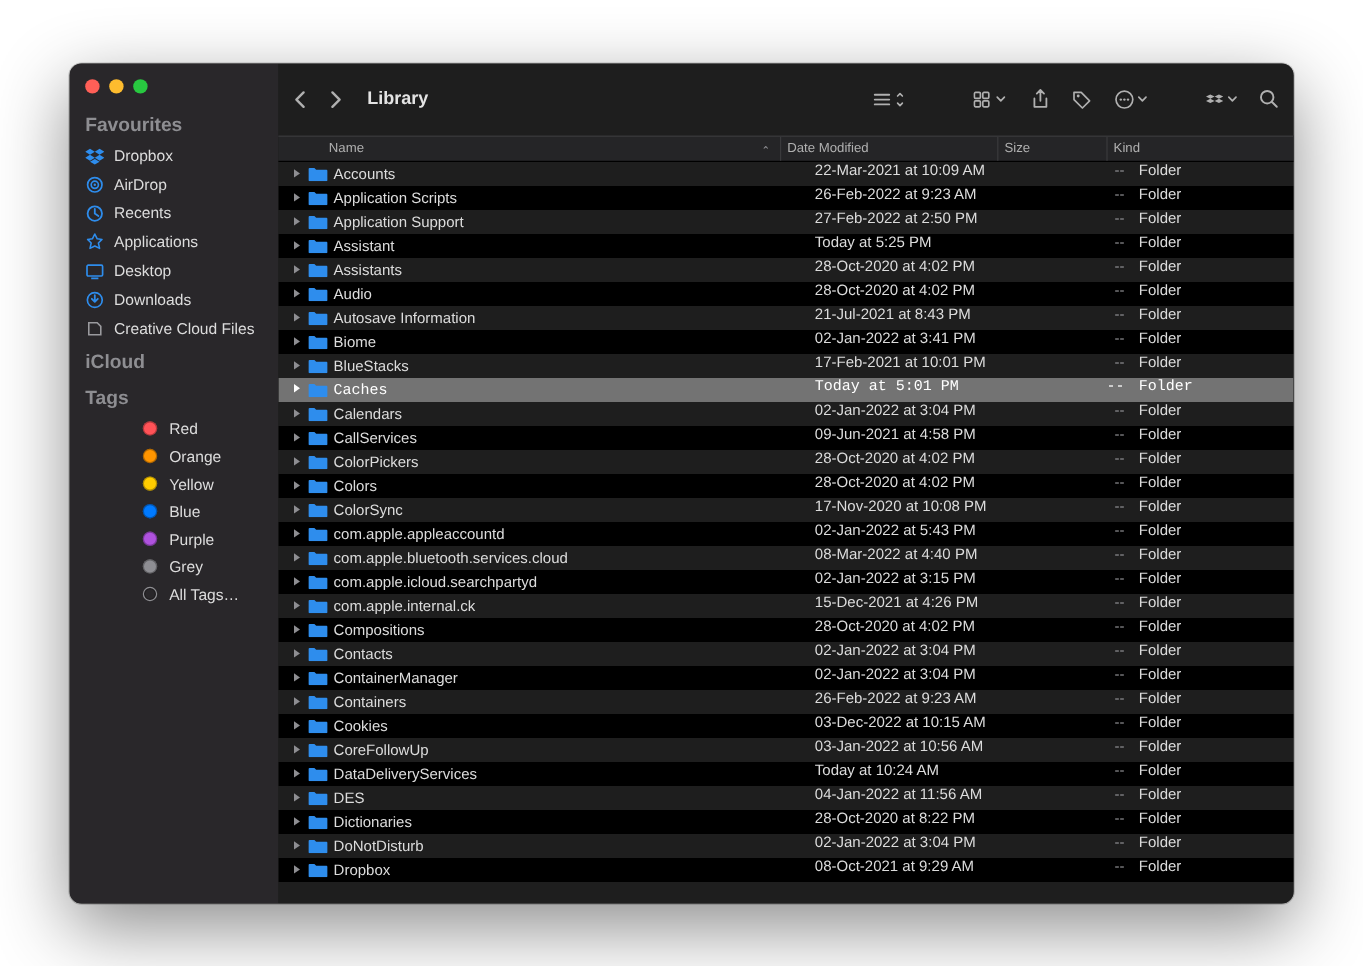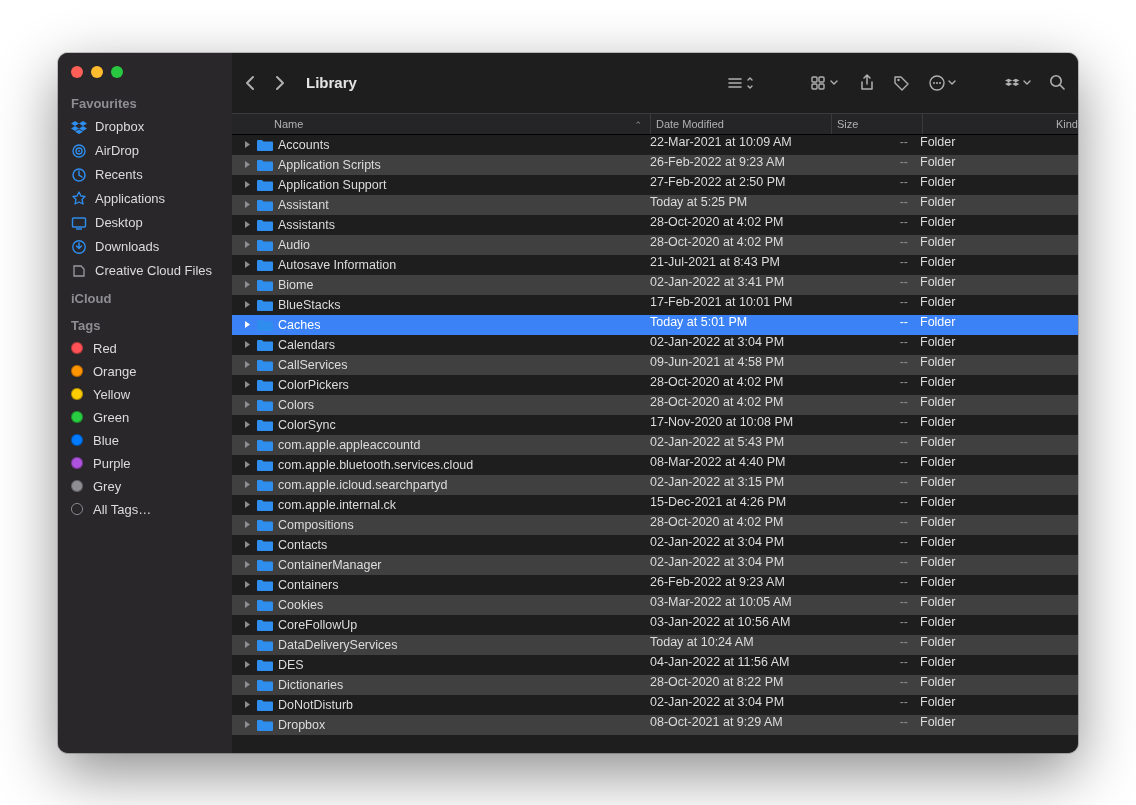--- a/index.html
+++ b/index.html
@@ -35,41 +35,41 @@
   display: flex;
   gap: 8px;
   padding: 0 13px 10px;
 }
 .tl { width: 12px; height: 12px; border-radius: 50%; }
 .tl.red { background: #ff5f57; }
 .tl.yellow { background: #febc2e; }
 .tl.green { background: #28c840; }
 .section-header {
   color: #8e8e92;
-  font-size: 13px;
+  font-size: 16px;
   font-weight: 600;
   padding: 8px 13px 4px;
 }
 .sidebar-item {
   display: flex;
   align-items: center;
   gap: 8px;
   padding: 4px 13px;
   color: #dcdcdc;
   cursor: default;
 }
 .sidebar-item .side-icon {
   width: 16px;
   height: 16px;
   display: flex;
   align-items: center;
   justify-content: center;
   color: #2e8ded;
 }
-.tag-item { display: flex; align-items: center; gap: 10px; padding: 4px 13px; color: #dcdcdc; cursor:default; }
+.tag-item { display: flex; align-items: center; gap: 10px; padding: 4px 13px; color: #dcdcdc; cursor:default;margin-left:48px; }
 .tag-dot { width: 12px; height: 12px; border-radius: 50%; box-shadow: inset 0 0 0 1px rgba(0,0,0,0.3); }
 .tag-dot.hollow { background: transparent; border: 1.5px solid #8e8e92; width: 12px; height:12px; }
 .content {
   flex: 1;
   background: #1e1e1e;
   display: flex;
   flex-direction: column;
   min-width: 0;
 }
 .toolbar {
@@ -91,33 +91,33 @@
   border-top: 1px solid #3a3a3c;
   border-bottom: 1px solid #000;
   font-size: 11px;
   color: #b0b0b0;
   height: 22px;
   align-items: center;
 }
 .ch-name { width: 418px; padding-left: 42px; display:flex; align-items:flex-end; justify-content:space-between; padding-right:8px;gap:28px;}
 .ch-date { width: 180px; padding-left: 5px;}
 .ch-size { width: 90px; text-align: left; padding-left:5px;}
-.ch-kind { flex: 1; padding-left: 5px; text-align: right;}
+.ch-kind { flex: 1; padding-left: 5px;}
 .file-list { flex:1; overflow: hidden; }
 .row {
   display: flex;
   height: 20px;
   font-size: 12.5px;
   color: #dcdcdc;
 }
-.row.alt { background: #404040; }
-.row.selected { background: #3b82f6; color: #fff;}
+.row.alt { background: #000000; }
+.row.selected { background: #737373; color: #fff; font-family: Liberation Mono, monospace;}
 .row.selected .cell-size { color:#fff; }
 .cell-name { width: 418px; display: flex; align-items: center; gap: 5px; padding-left: 10px; white-space: nowrap; overflow:hidden;}
-.cell-date { width: 180px; white-space:nowrap;}
+.cell-date { width: 180px; white-space:nowrap;margin-left:29px;}
 .cell-size { width: 90px; text-align: right; padding-right: 12px; color: #8e8e92;}
 .cell-kind { flex: 1; }
 .disclosure { color: #8e8e92; width:10px; text-align:center;}
 .row.selected .disclosure { color: #fff; }
 .folder-icon { width: 16px; height: 14px; display:flex; align-items:center;}
 .col-sep { width:1px; height:100%; background:#3a3a3c; }
 .sort-arrow { color:#8e8e92; font-size:9px;}
 </style>
 </head>
 <body>
@@ -200,24 +200,20 @@
           <span class="tag-dot" style="background:#ff5257"></span>
           <span>Red</span>
         </div>
         <div class="tag-item">
           <span class="tag-dot" style="background:#ff9500"></span>
           <span>Orange</span>
         </div>
         <div class="tag-item">
           <span class="tag-dot" style="background:#ffcc00"></span>
           <span>Yellow</span>
-        </div>
-        <div class="tag-item">
-          <span class="tag-dot" style="background:#28cd41"></span>
-          <span>Green</span>
         </div>
         <div class="tag-item">
           <span class="tag-dot" style="background:#007aff"></span>
           <span>Blue</span>
         </div>
         <div class="tag-item">
           <span class="tag-dot" style="background:#af52de"></span>
           <span>Purple</span>
         </div>
         <div class="tag-item">
@@ -689,21 +685,21 @@
             <span class="disclosure"><svg width="7" height="9" viewBox="0 0 7 9">
                 <path d="M1 1 L6 4.5 L1 8 Z" fill="currentColor"></path>
               </svg></span>
             <span class="folder-icon">
               <svg width="16" height="12" viewBox="0 0 16 12">
                 <path d="M0 2 q0-1 1-1 h4 l1.5 1.5 H15 q1 0 1 1 V11 q0 1-1 1 H1 q-1 0-1-1 Z" fill="#2e8ded"></path>
               </svg>
             </span>
             <span>Cookies</span>
           </div>
-          <div class="cell-date">03-Mar-2022 at 10:05 AM</div>
+          <div class="cell-date">03-Dec-2022 at 10:15 AM</div>
           <div class="cell-size">--</div>
           <div class="cell-kind">Folder</div>
         </div>
         <div class="row">
           <div class="cell-name">
             <span class="disclosure"><svg width="7" height="9" viewBox="0 0 7 9">
                 <path d="M1 1 L6 4.5 L1 8 Z" fill="currentColor"></path>
               </svg></span>
             <span class="folder-icon">
               <svg width="16" height="12" viewBox="0 0 16 12">

